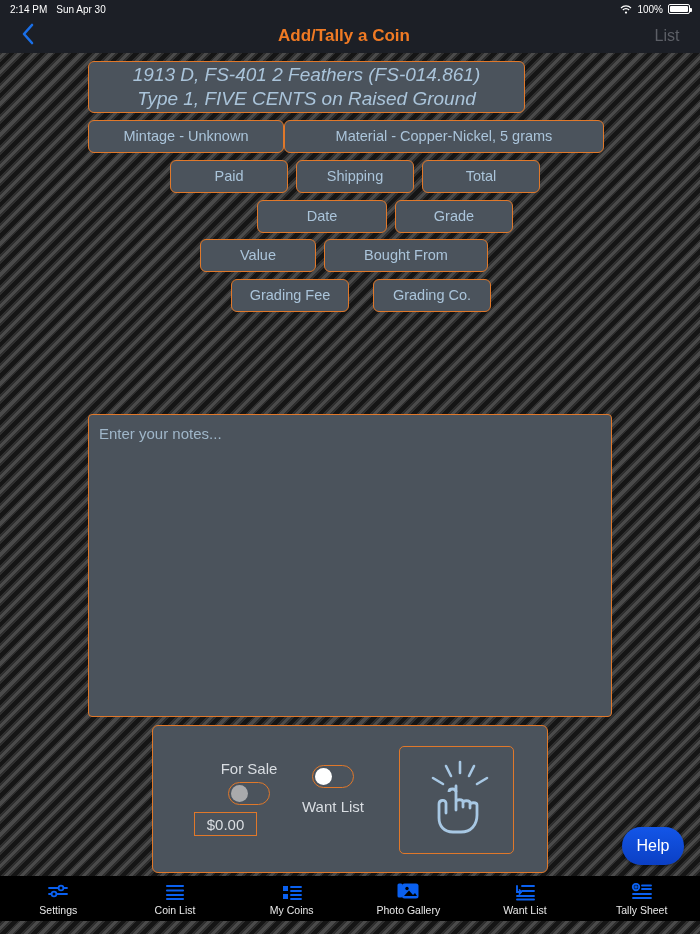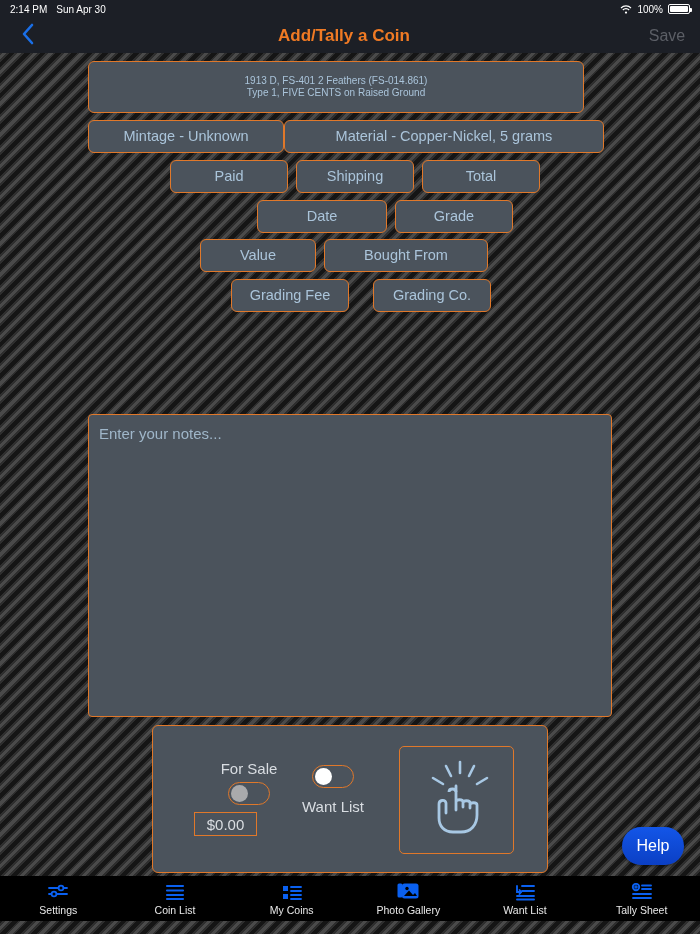--- a/index.html
+++ b/index.html
@@ -88,24 +88,25 @@
     cursor: pointer;
     text-align: center;
     line-height: 1.25;
   }
 
   
   .content { position: absolute; top: 53px; left: 0; width: 700px; height: 821px; }
 
   .coin-title {
     position: absolute; left: 88px; top: 8px;
-    width: 496px; height: 52px;
-    font-size: 10px;
+    width: 437px; height: 52px;
+    font-size: 19px;
     flex-direction: column;
     padding: 3px 6px;
+    font-style: italic;
   }
   .coin-title .l1, .coin-title .l2 { display: block; }
 
   .row { position: absolute; display: flex; }
 
   .row-1 { left: 88px; top: 67px; gap: 0; }
   .btn-mintage  { width: 196px; height: 33px; }
   .btn-material { width: 320px; height: 33px; }
 
   .row-2 { left: 170px; top: 107px; gap: 8px; }
@@ -252,21 +253,21 @@
 
   <div class="navbar">
     <div class="nav-back">
       <span>
         <svg width="13" height="22" viewBox="0 0 13 22">
           <path d="M11 2 L3 11 L11 20" stroke="#1a6fe8" stroke-width="2.6" fill="none" stroke-linecap="round" stroke-linejoin="round"></path>
         </svg>
       </span>
     </div>
     <div class="nav-title">Add/Tally a Coin</div>
-    <div class="nav-save">Save</div>
+    <div class="nav-save">List</div>
   </div>
 
   <div class="content">
 
     <div class="fbtn coin-title">
       <span class="l1">1913 D, FS-401 2 Feathers (FS-014.861)</span>
       <span class="l2">Type 1, FIVE CENTS on Raised Ground</span>
     </div>
 
     <div class="row row-1">

